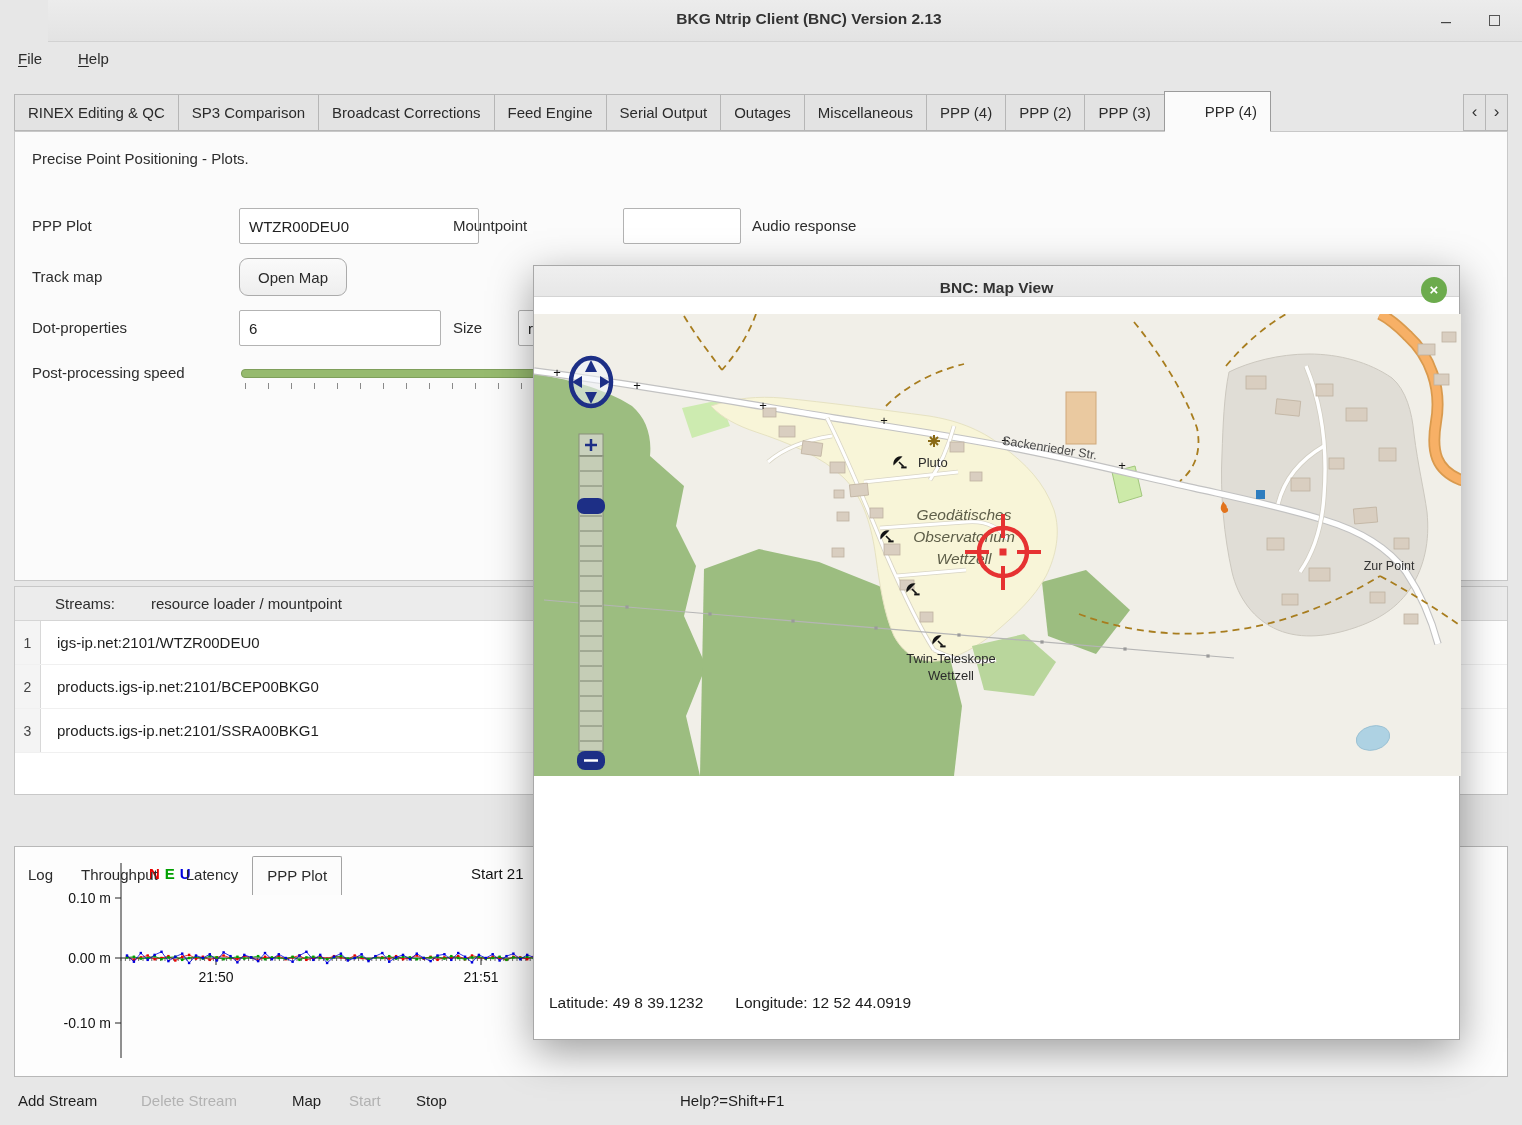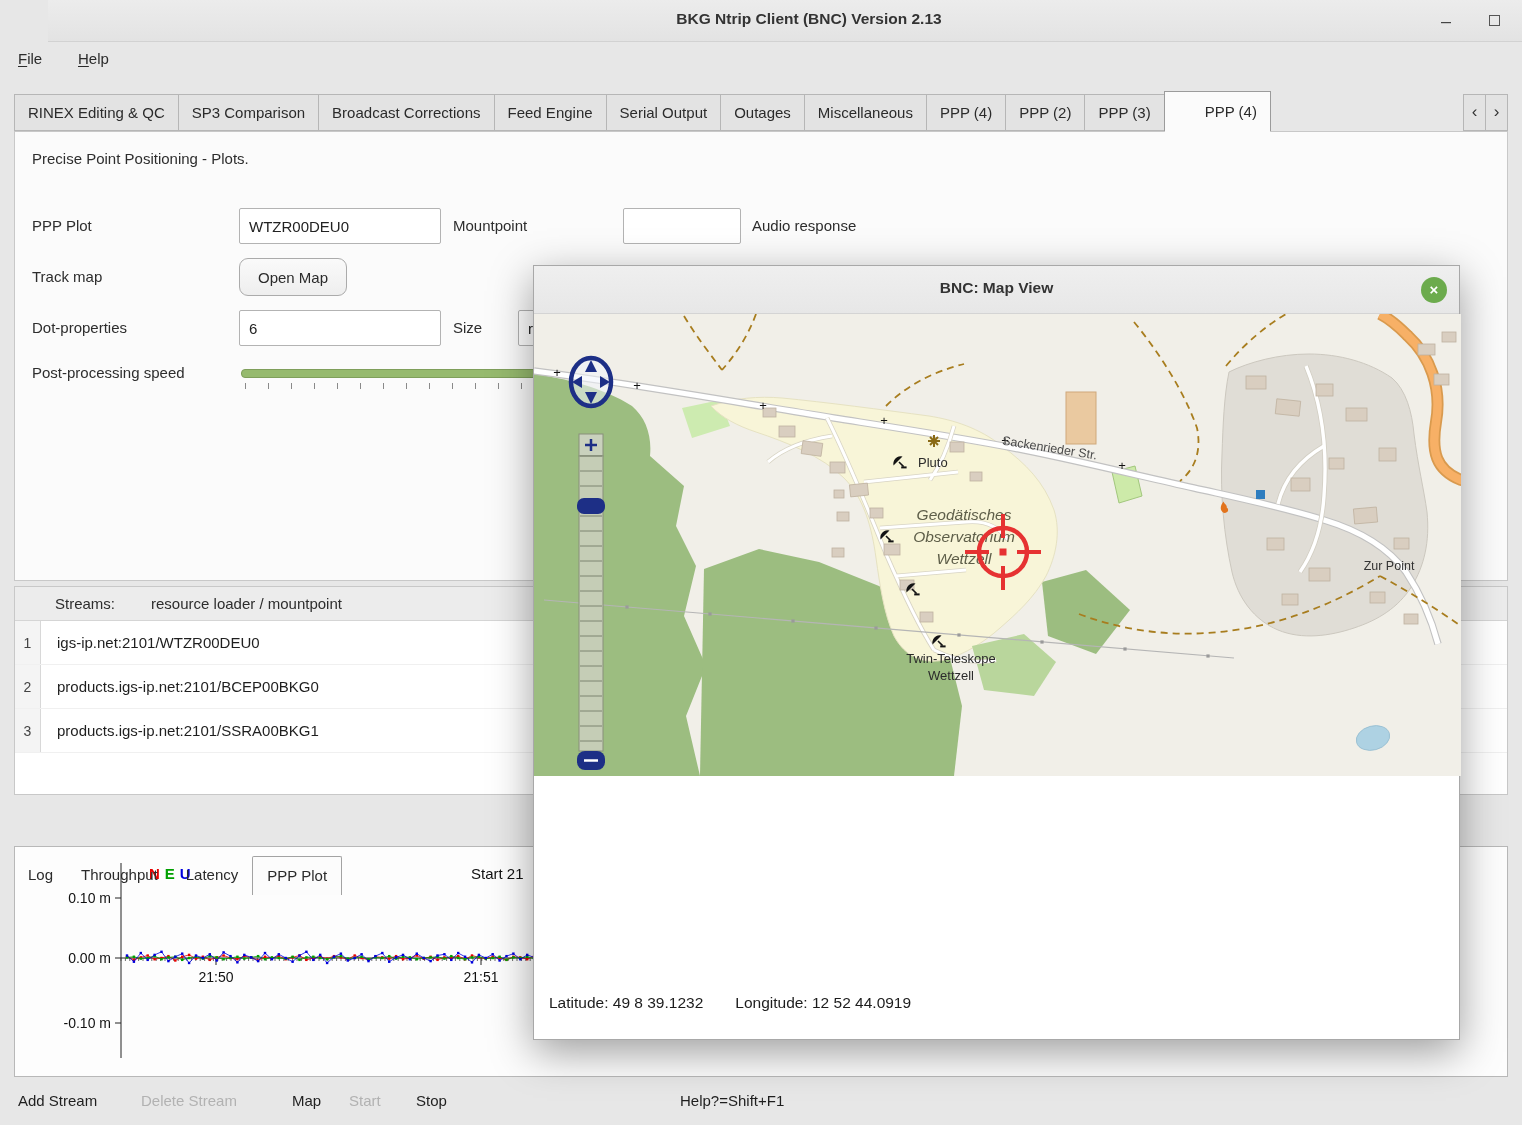--- a/index.html
+++ b/index.html
@@ -76,21 +76,21 @@
   .start-label { position:absolute; left:456px; top:18px; color:#111; }
   svg text { font-family:"Liberation Sans","DejaVu Sans",sans-serif; }
 
   
   .actions span { position:absolute; top:1092px; color:#1f1f1f; }
   .actions .disabled { color:#b2b2b2; }
 
   
   .dialog { position:absolute; left:533px; top:265px; width:927px; height:775px; background:#fff;
             border:1px solid #a8a8a8; box-shadow:0 12px 40px rgba(0,0,0,0.38); z-index:20; }
-  .dialog-titlebar { position:absolute; left:0; top:0; width:100%; height:48px;
+  .dialog-titlebar { position:absolute; left:0; top:0; width:100%; height:31px;
                      background:linear-gradient(#efefef,#e7e7e7); border-bottom:1px solid #d4d4d4; }
   .dialog-title { position:absolute; left:0; right:0; top:13px; text-align:center; font-weight:bold;
                   color:#333; font-size:15.5px; }
   .dialog-close { position:absolute; right:12px; top:11px; width:26px; height:26px; border-radius:50%;
                   background:#6cab4d; color:#fff; text-align:center; line-height:25px;
                   font-size:15px; font-weight:bold; }
   .map-wrap { position:absolute; left:0; top:48px; width:927px; height:462px; overflow:hidden; }
   .coords { position:absolute; left:15px; top:728px; font-size:15.5px; color:#1d1d1d; }
   .coords span { margin-right:32px; }
 
@@ -132,21 +132,21 @@
   </div>
   <div class="tab-scroll">
     <div class="sbtn">‹</div>
     <div class="sbtn">›</div>
   </div>
 
   <div class="main-panel">
     <div class="form-label" style="left:17px; top:18px">Precise Point Positioning - Plots.</div>
 
     <div class="form-label" style="left:17px; top:85px">PPP Plot</div>
-    <input class="tinput" style="left: 224px; top: 76px; width: 202px;" value="WTZR00DEU0">
+    <input class="tinput" style="left: 224px; top: 76px; width: 240px;" value="WTZR00DEU0">
     <div class="form-label" style="left:438px; top:85px">Mountpoint</div>
     <input class="tinput" style="left: 608px; top: 76px; width: 118px;" value="">
     <div class="form-label" style="left:737px; top:85px">Audio response</div>
 
     <div class="form-label" style="left:17px; top:136px">Track map</div>
     <button class="btn" style="left:224px; top:126px">Open Map</button>
 
     <div class="form-label" style="left:17px; top:187px">Dot-properties</div>
     <input class="tinput" style="left: 224px; top: 178px; width: 202px;" value="6">
     <div class="form-label" style="left:438px; top:187px">Size</div>

